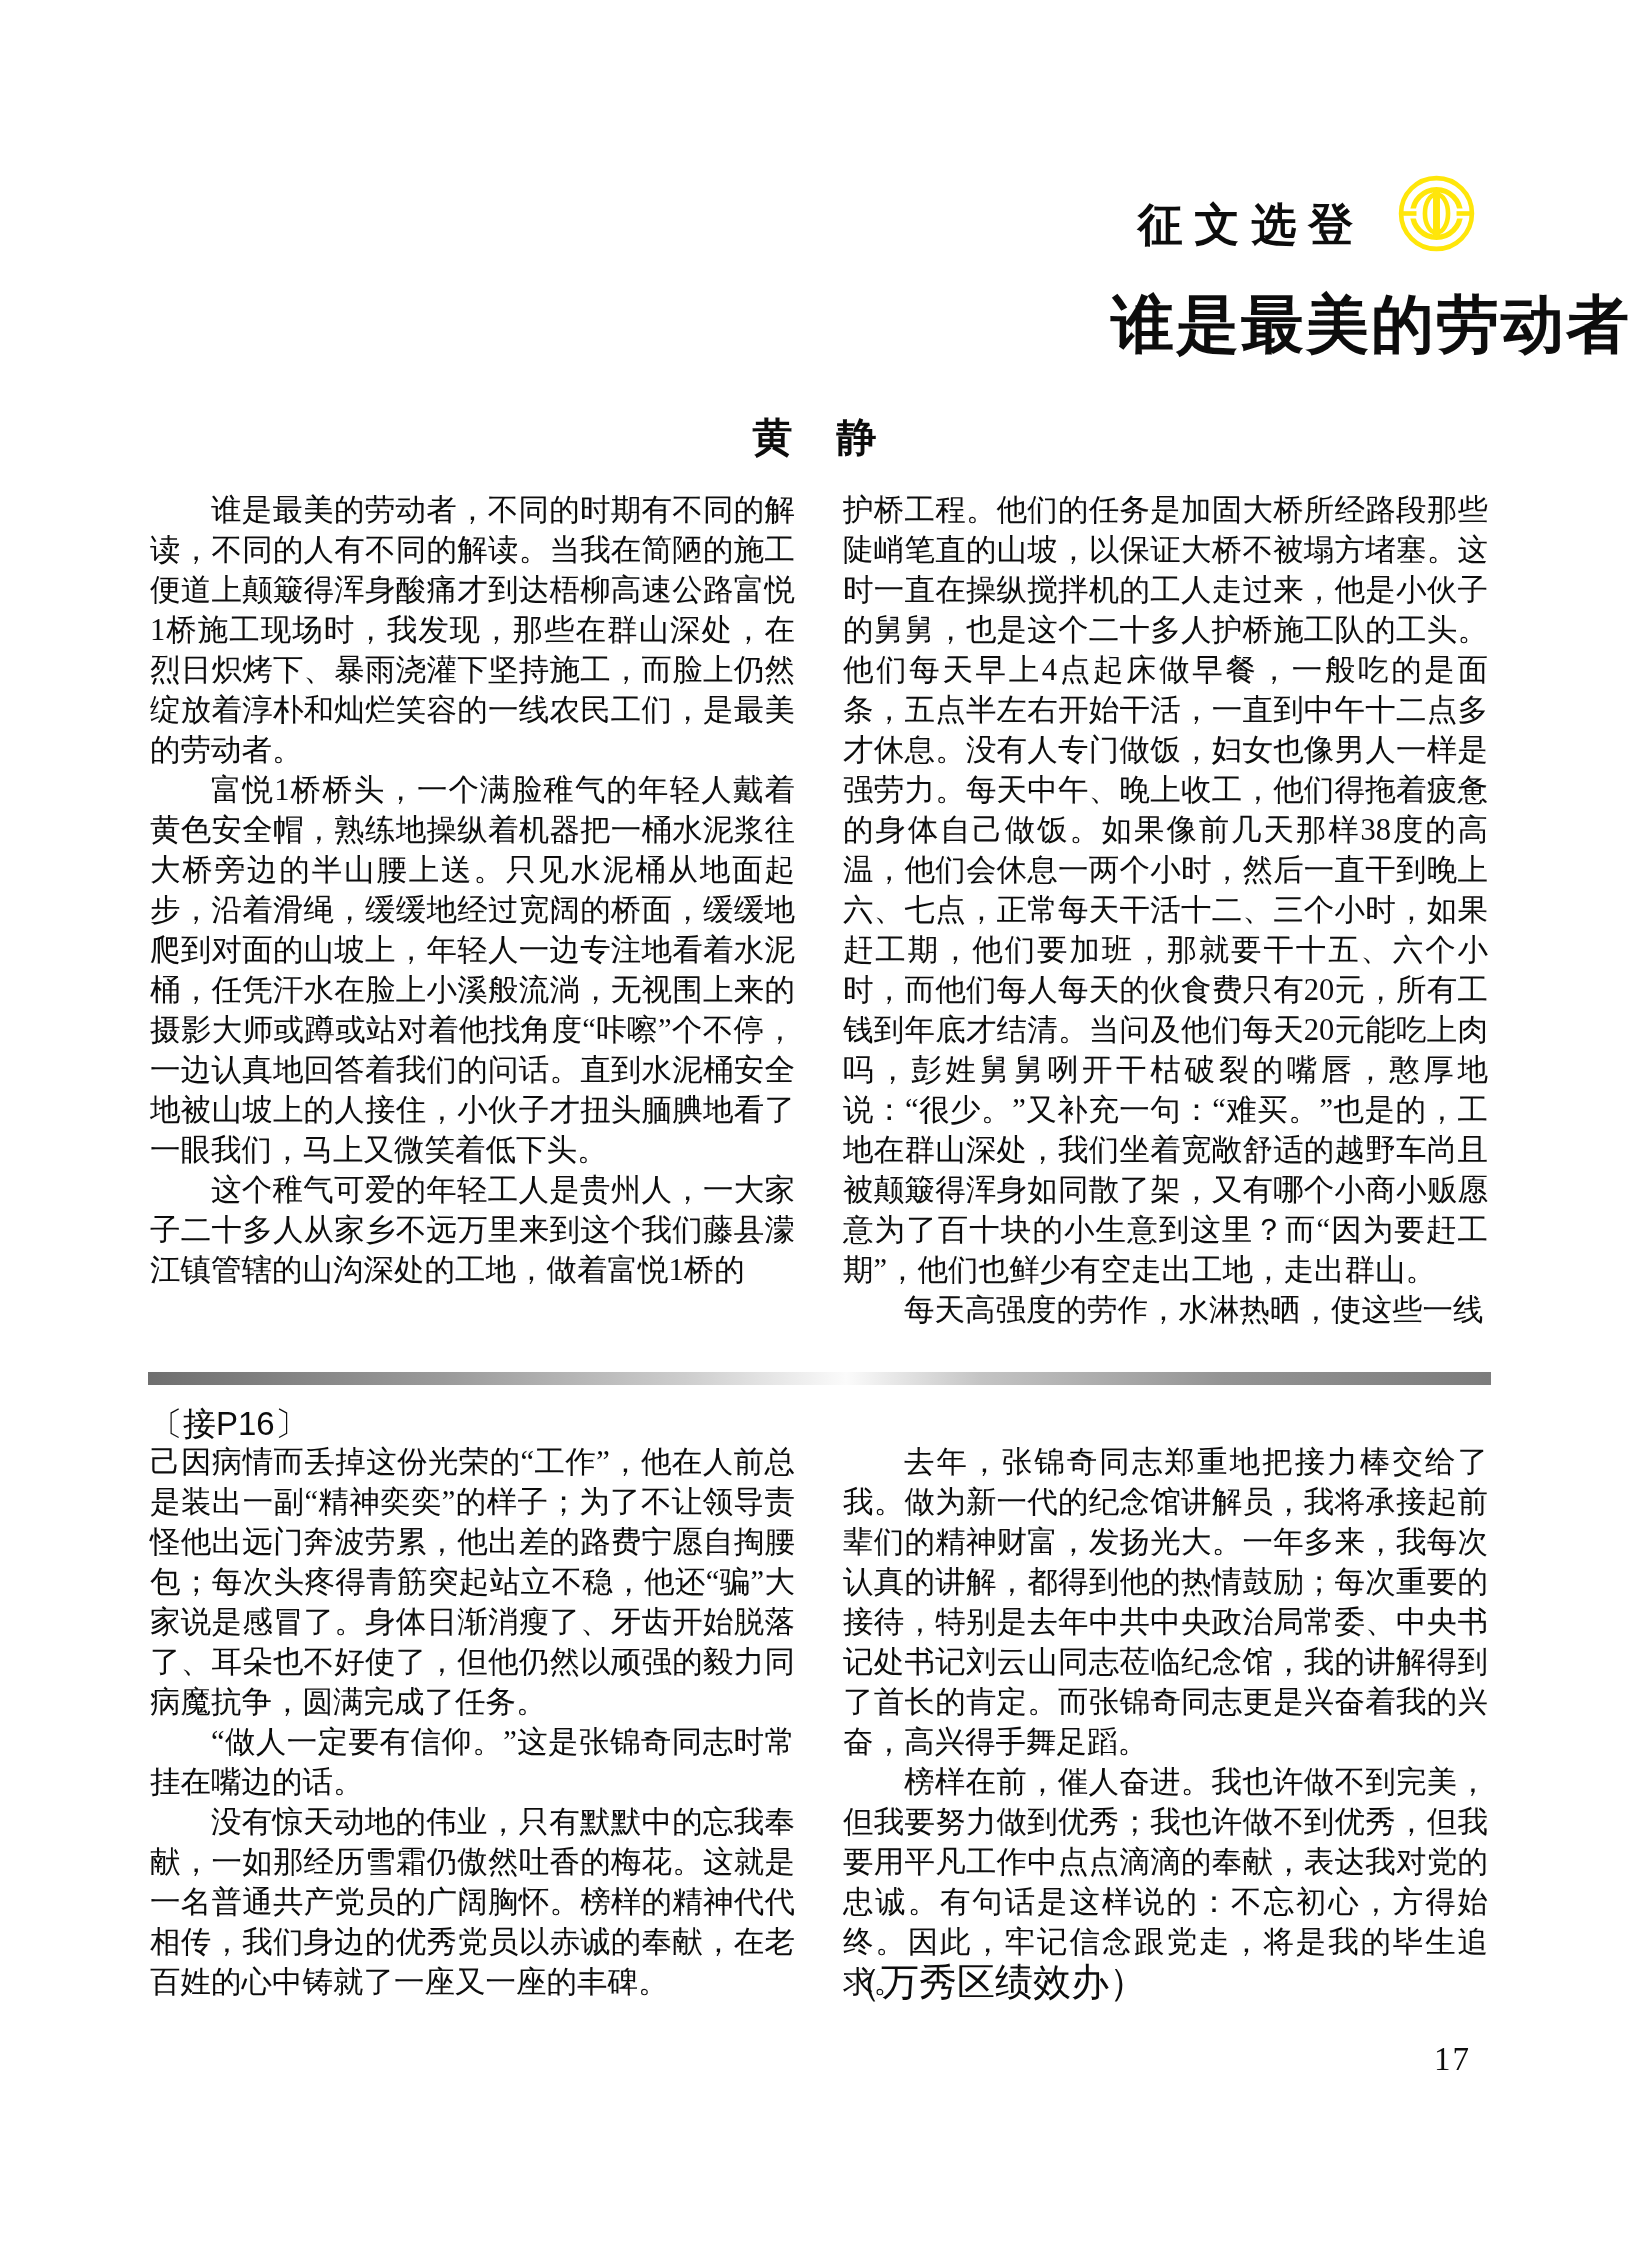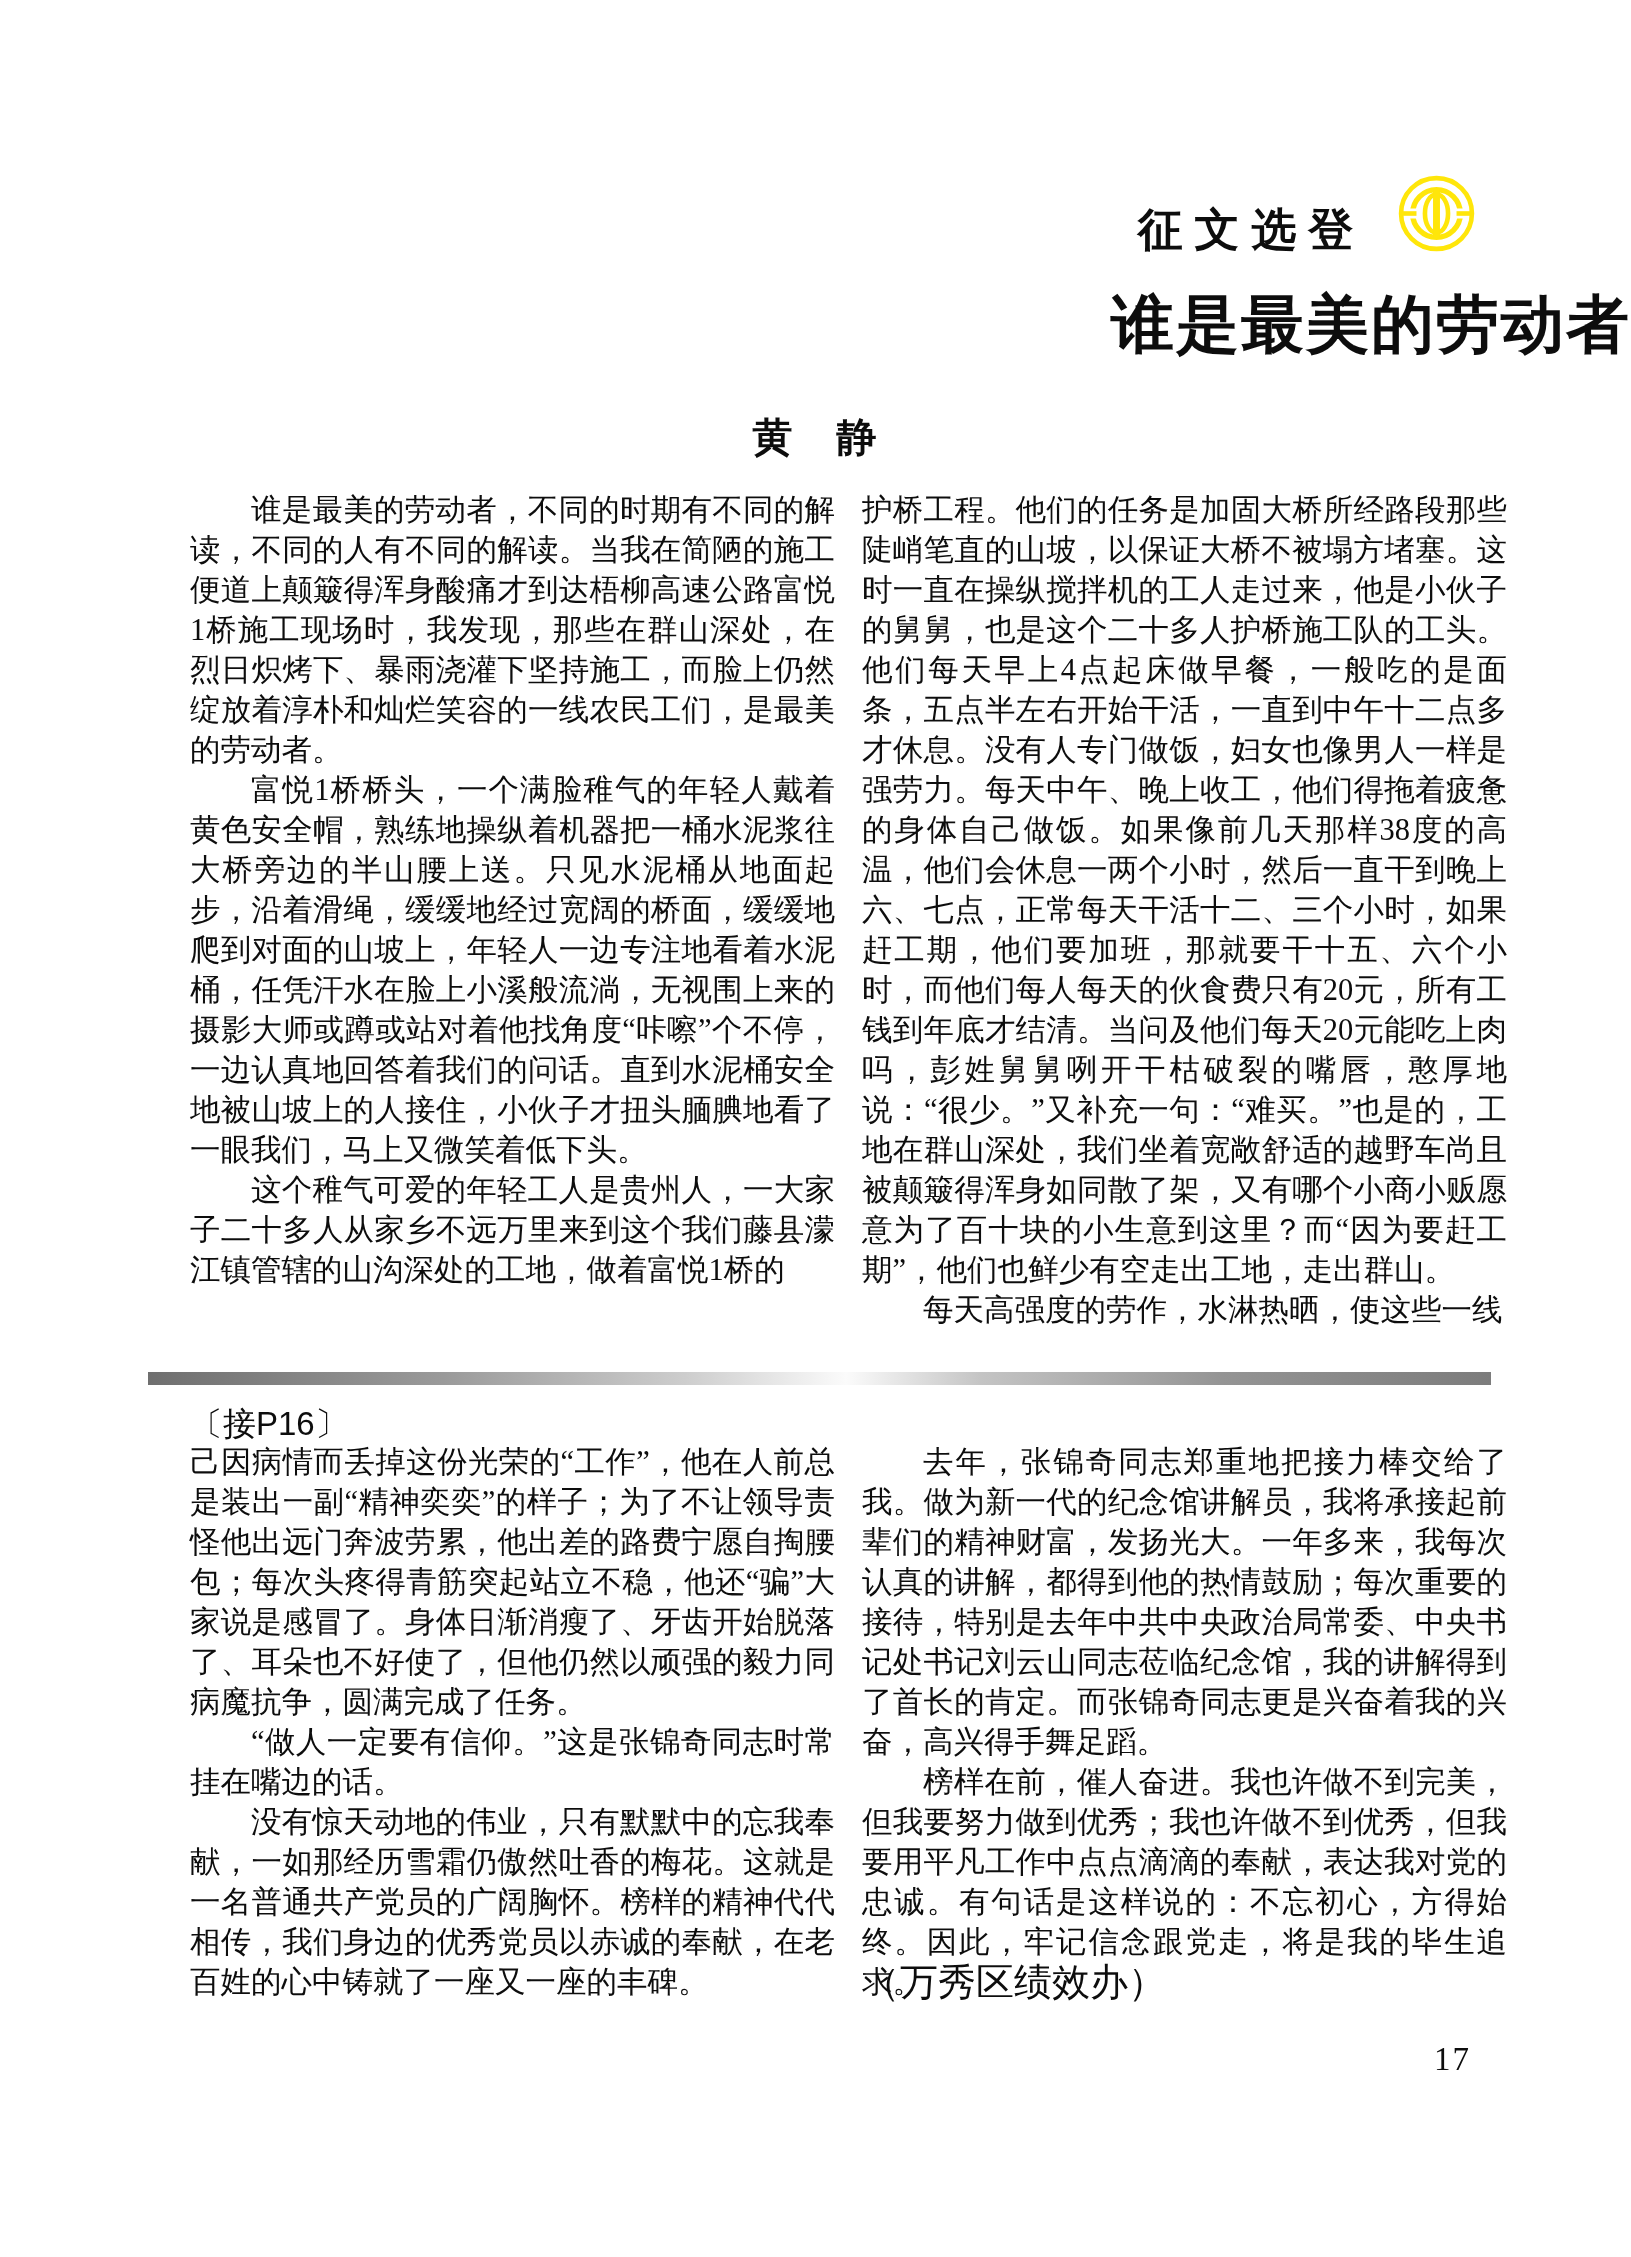--- a/index.html
+++ b/index.html
@@ -8,21 +8,21 @@
     width:1631px;height:2258px;
     margin:0 auto;
     background:#ffffff;
     font-family:"Liberation Serif","DejaVu Serif",serif;
     color:#0d0d0d;
     overflow:hidden;
   }
   
   .masthead{
     position:absolute;top:175px;right:156px;
-    display:flex;align-items:flex-end;gap:33px;
+    display:flex;align-items:center;gap:33px;
   }
   .column-label{
     font-family:"Liberation Sans","DejaVu Sans",sans-serif;
     font-weight:900;font-size:45px;letter-spacing:11.8px;
     line-height:1;padding-top:21.7px;white-space:nowrap;
   }
   .logo-box{width:77px;height:77px;flex:0 0 auto;}
   
   .article-title{
     position:absolute;top:288px;left:0;width:100%;
@@ -31,21 +31,21 @@
   }
   .article-author{
     position:absolute;top:410px;left:0;width:100%;
     text-align:center;
     font-family:"Liberation Sans","DejaVu Sans",sans-serif;
     font-weight:bold;font-size:40px;letter-spacing:2px;
   }
   
   .cols{
     position:absolute;left:150px;width:1342px;
-    display:flex;gap:27px;margin-left:40px;
+    display:flex;gap:48px;
   }
   .cols-top{top:490px;height:849px;}
   .cols-bottom{top:1407px;height:611px;}
   .col{width:645px;flex:0 0 auto;
     font-size:30.5px;line-height:40px;}
   .para{margin:0;text-align:justify;text-justify:inter-ideograph;word-break:break-all;}
   .para.indent{text-indent:2em;}
   .continuation-label{
     font-family:"Liberation Sans","DejaVu Sans",sans-serif;
     font-weight:400;font-size:33px;line-height:33px;

